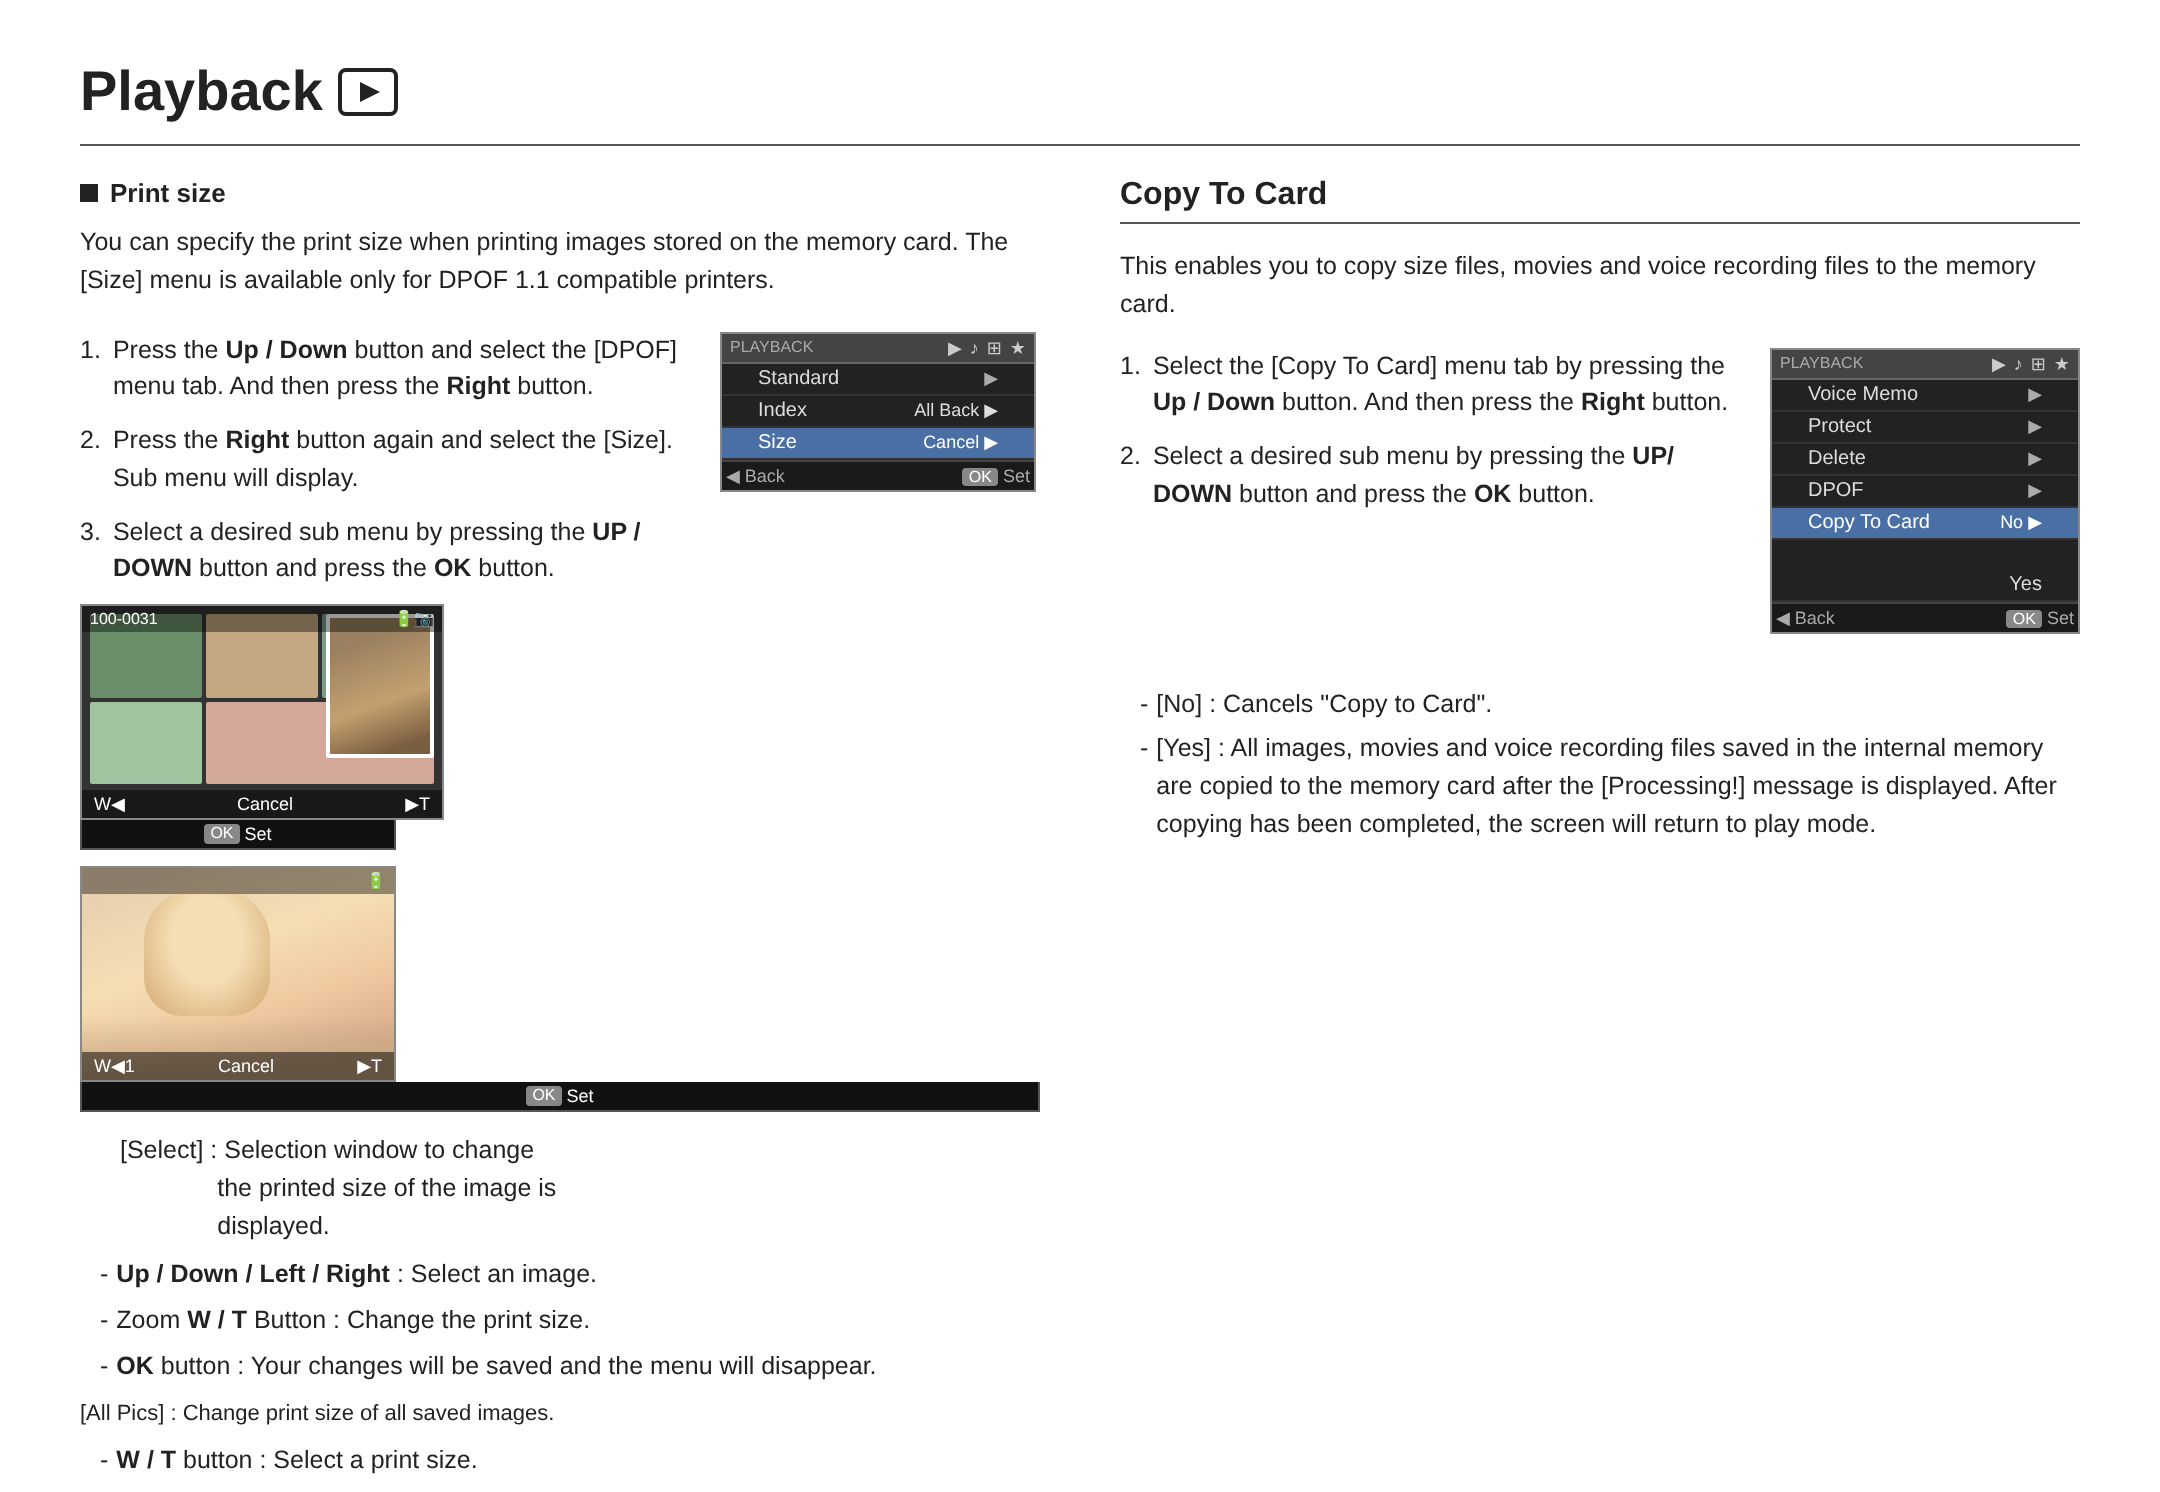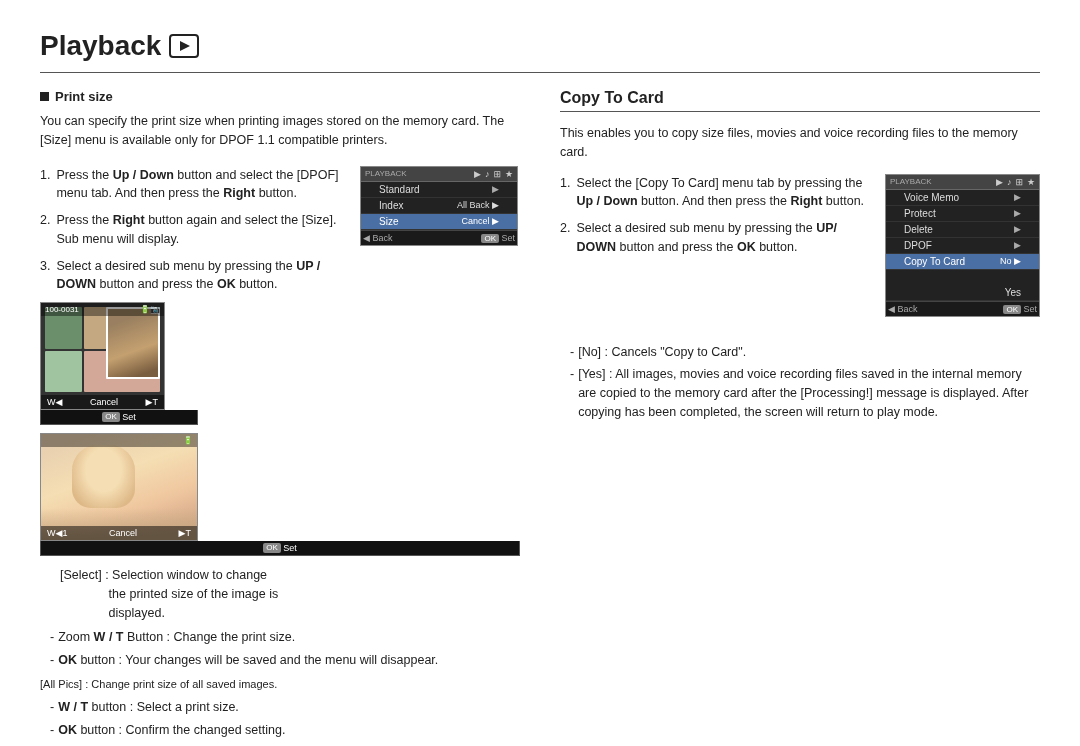--- a/index.html
+++ b/index.html
@@ -288,21 +288,21 @@
             <span class="step-num">3.</span>
             <span class="step-content">
               Select a desired sub menu by pressing the <b>UP / DOWN</b> button and press the <b>OK</b> button.
             </span>
           </li>
         </ol>
       </div>
 
       <div style="display:flex; gap:8px; margin-bottom:8px;">
         <div style="width:158px; flex-shrink:0;">
-          <div style="border:1px solid #888; background:#333; width:125px; height:108px; position:relative; overflow:hidden;">
+          <div style="border:1px solid #888; background:#333; width:182px; height:108px; position:relative; overflow:hidden;">
 
             <div style="display:grid; grid-template-columns:1fr 1fr 1fr; grid-template-rows:1fr 1fr; gap:2px; width:100%; height:88%; padding:4px;">
               <div style="background:#6B8E6B; border-radius:1px;"></div>
               <div style="background:#C4A882; border-radius:1px;"></div>
               <div style="background:#7a9e8a; border-radius:1px;"></div>
               <div style="background:#a0c4a0; border-radius:1px;"></div>
               <div style="background:#d4a898; border-radius:1px; grid-column:span 2;"></div>
             </div>
 
             <div style="position:absolute; top:4px; right:4px; width:54px; height:72px; border:2px solid #fff; background:#8B7355; border-radius:1px;">
@@ -346,20 +346,23 @@
         </div>
       </div>
 
       <div style="margin-bottom:6px;">
         <p class="indent-text">
           [Select] : Selection window to change<br>
           &nbsp;&nbsp;&nbsp;&nbsp;&nbsp;&nbsp;&nbsp;&nbsp;&nbsp;&nbsp;&nbsp;&nbsp;&nbsp;&nbsp;the printed size of the image is<br>
           &nbsp;&nbsp;&nbsp;&nbsp;&nbsp;&nbsp;&nbsp;&nbsp;&nbsp;&nbsp;&nbsp;&nbsp;&nbsp;&nbsp;displayed.
         </p>
         <ul class="sub-list">
+          <li>
+            <span><b>Up / Down / Left / Right</b> : Select an image.</span>
+          </li>
           <li>
             <span>Zoom <b>W / T</b> Button : Change the print size.</span>
           </li>
           <li>
             <span><b>OK</b> button : Your changes will be saved and the menu will disappear.</span>
           </li>
         </ul>
       </div>
 
       <p class="bracket-text" style="margin-bottom:6px;">

